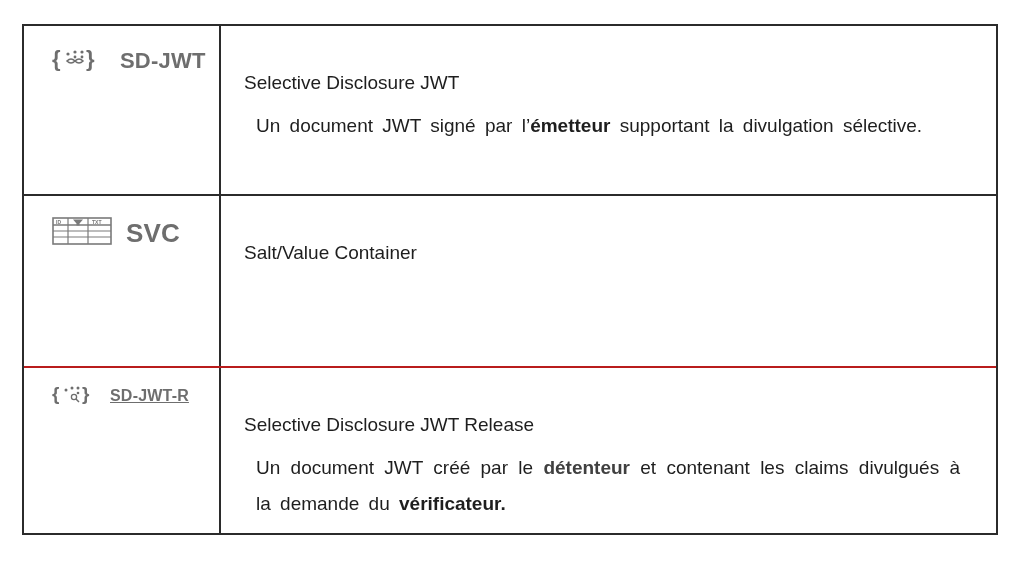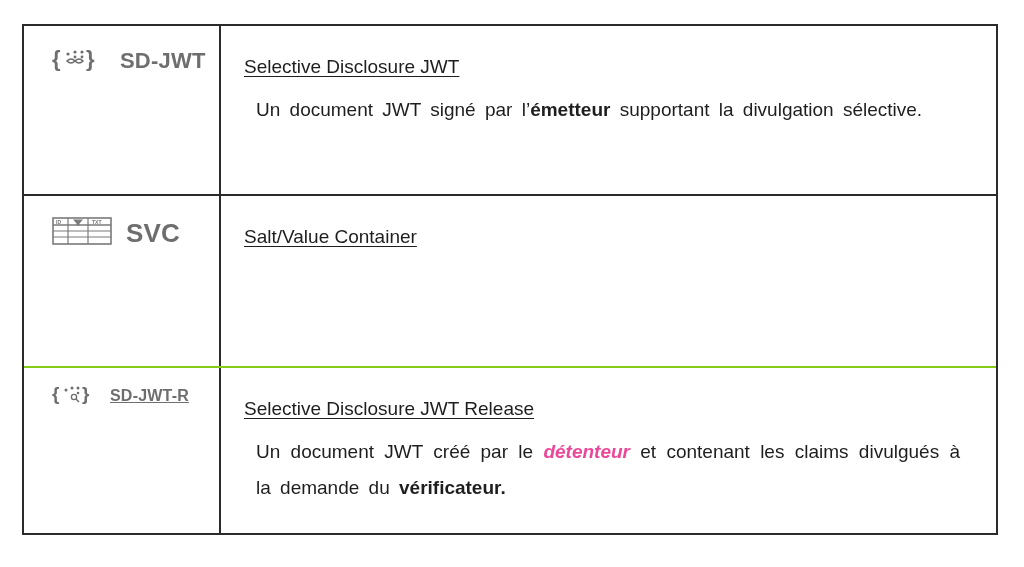--- a/index.html
+++ b/index.html
@@ -1,31 +1,31 @@
 <!DOCTYPE html>
 <html><head>
 <meta charset="utf-8">
 <style>
   html, body { margin: 0; padding: 0; background: #ffffff; }
   body { width: 1024px; height: 567px; position: relative; overflow: hidden; font-family: "Liberation Sans", sans-serif; }
   .tbl { position: absolute; left: 22px; top: 24px; width: 976px; height: 511px; border: 2px solid #2b2b2b; box-sizing: border-box; }
   .row { position: absolute; left: 0; width: 100%; box-sizing: border-box; }
   .row.r1 { top: 0; height: 170px; border-bottom: 2px solid #2b2b2b; }
-  .row.r2 { top: 170px; height: 172px; border-bottom: 2px solid #84cc16; }
+  .row.r2 { top: 170px; height: 172px; border-bottom: 2px solid #b91c1c; }
   .row.r3 { top: 342px; height: 167px; }
   .colsep { position: absolute; left: 195px; top: 0; bottom: 0; width: 2px; background: #2b2b2b; }
   .label { position: absolute; left: 28px; top: 20px; display: flex; align-items: center; color: #6e6e6e; font-weight: bold; white-space: nowrap; }
   .label .txt { font-size: 22px; letter-spacing: 0.2px; }
   .label.svc .txt { font-size: 26px; margin-left: 14px; }
   .label.sdr .txt { font-size: 16px; text-decoration: underline; }
   .cell { position: absolute; left: 220px; right: 24px; top: 30px; font-family: "Liberation Sans", sans-serif; color: #1e1e1e; }
-  .title { font-size: 19px; text-decoration: underline; text-underline-offset: 3px; margin: 0 0 14px 0; }
+  .title { font-size: 19px; text-underline-offset: 3px; margin: 16px 0 14px 0; }
   .desc { font-size: 19px; line-height: 36px; text-align: justify; margin: 12px; word-spacing: 4px; }
   .desc b { font-weight: bold; }
-  .gray { color: #ec4899; font-weight: bold; font-style: italic; }
+  .gray { color: #404040; font-weight: bold; }
   .icon { display: inline-block; vertical-align: middle; }
 </style>
 </head>
 <body>
 
 <div class="tbl">
   <div class="colsep"></div>
 
   <div class="row r1">
     <div class="label">

